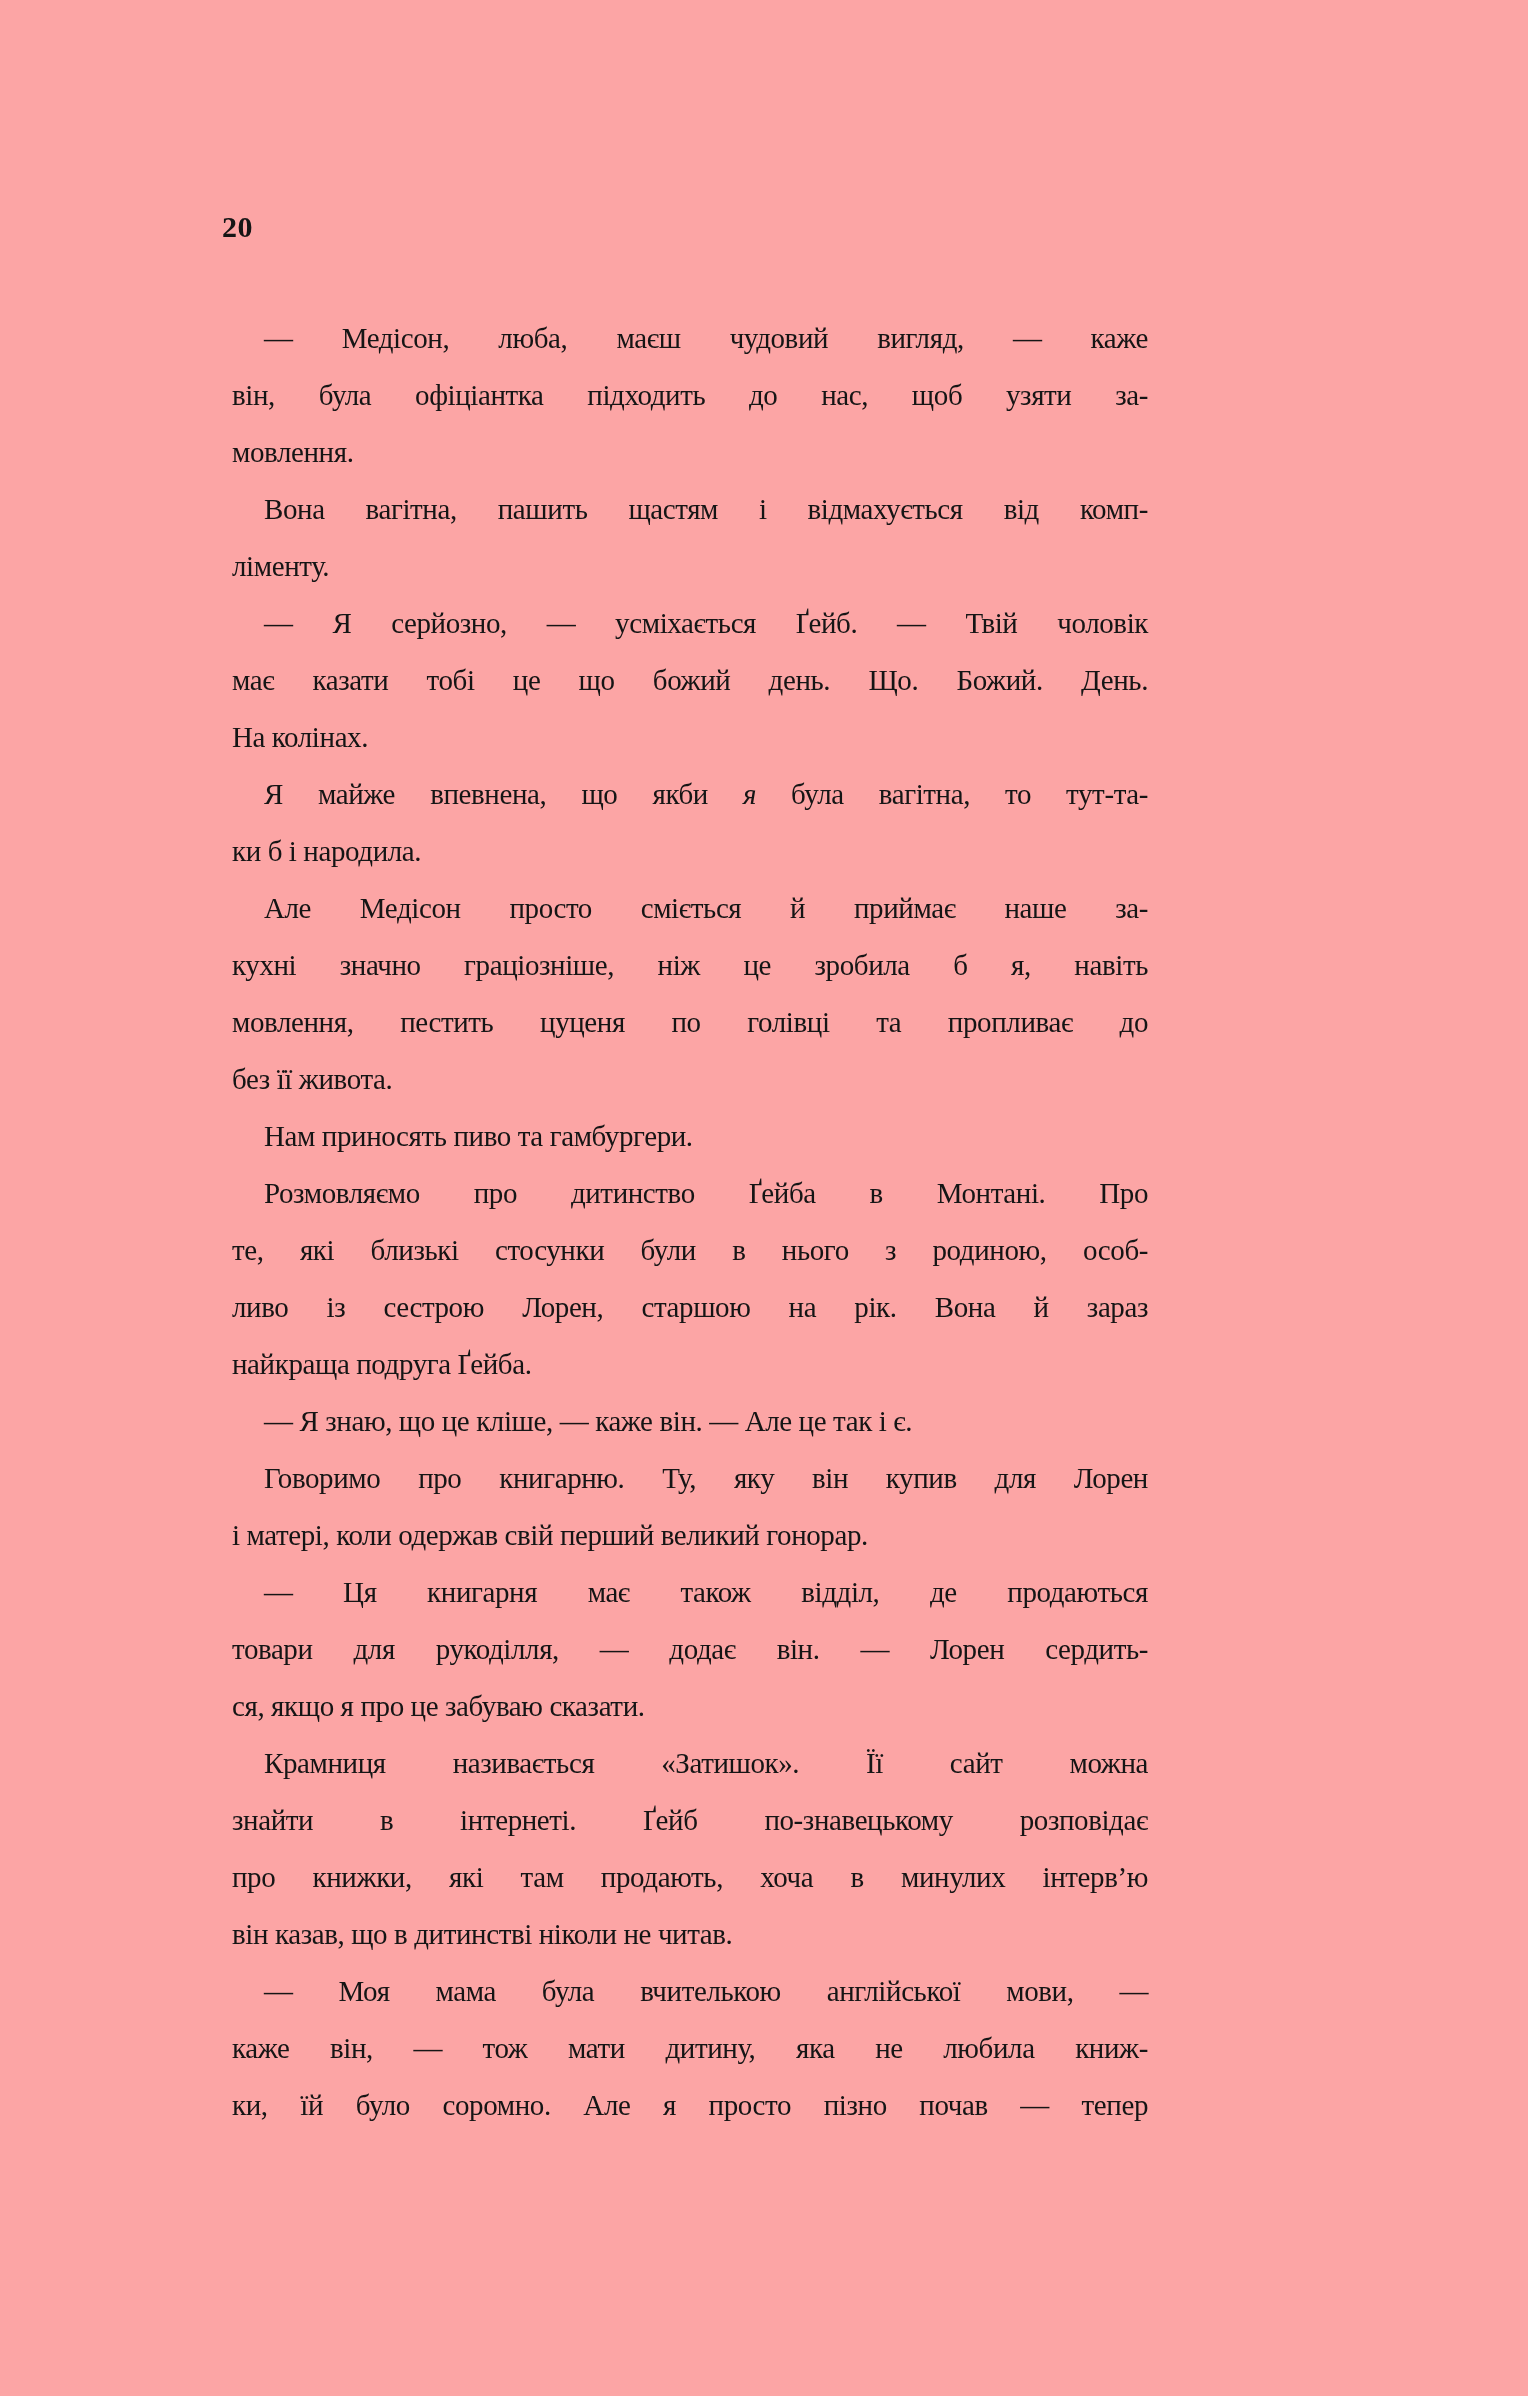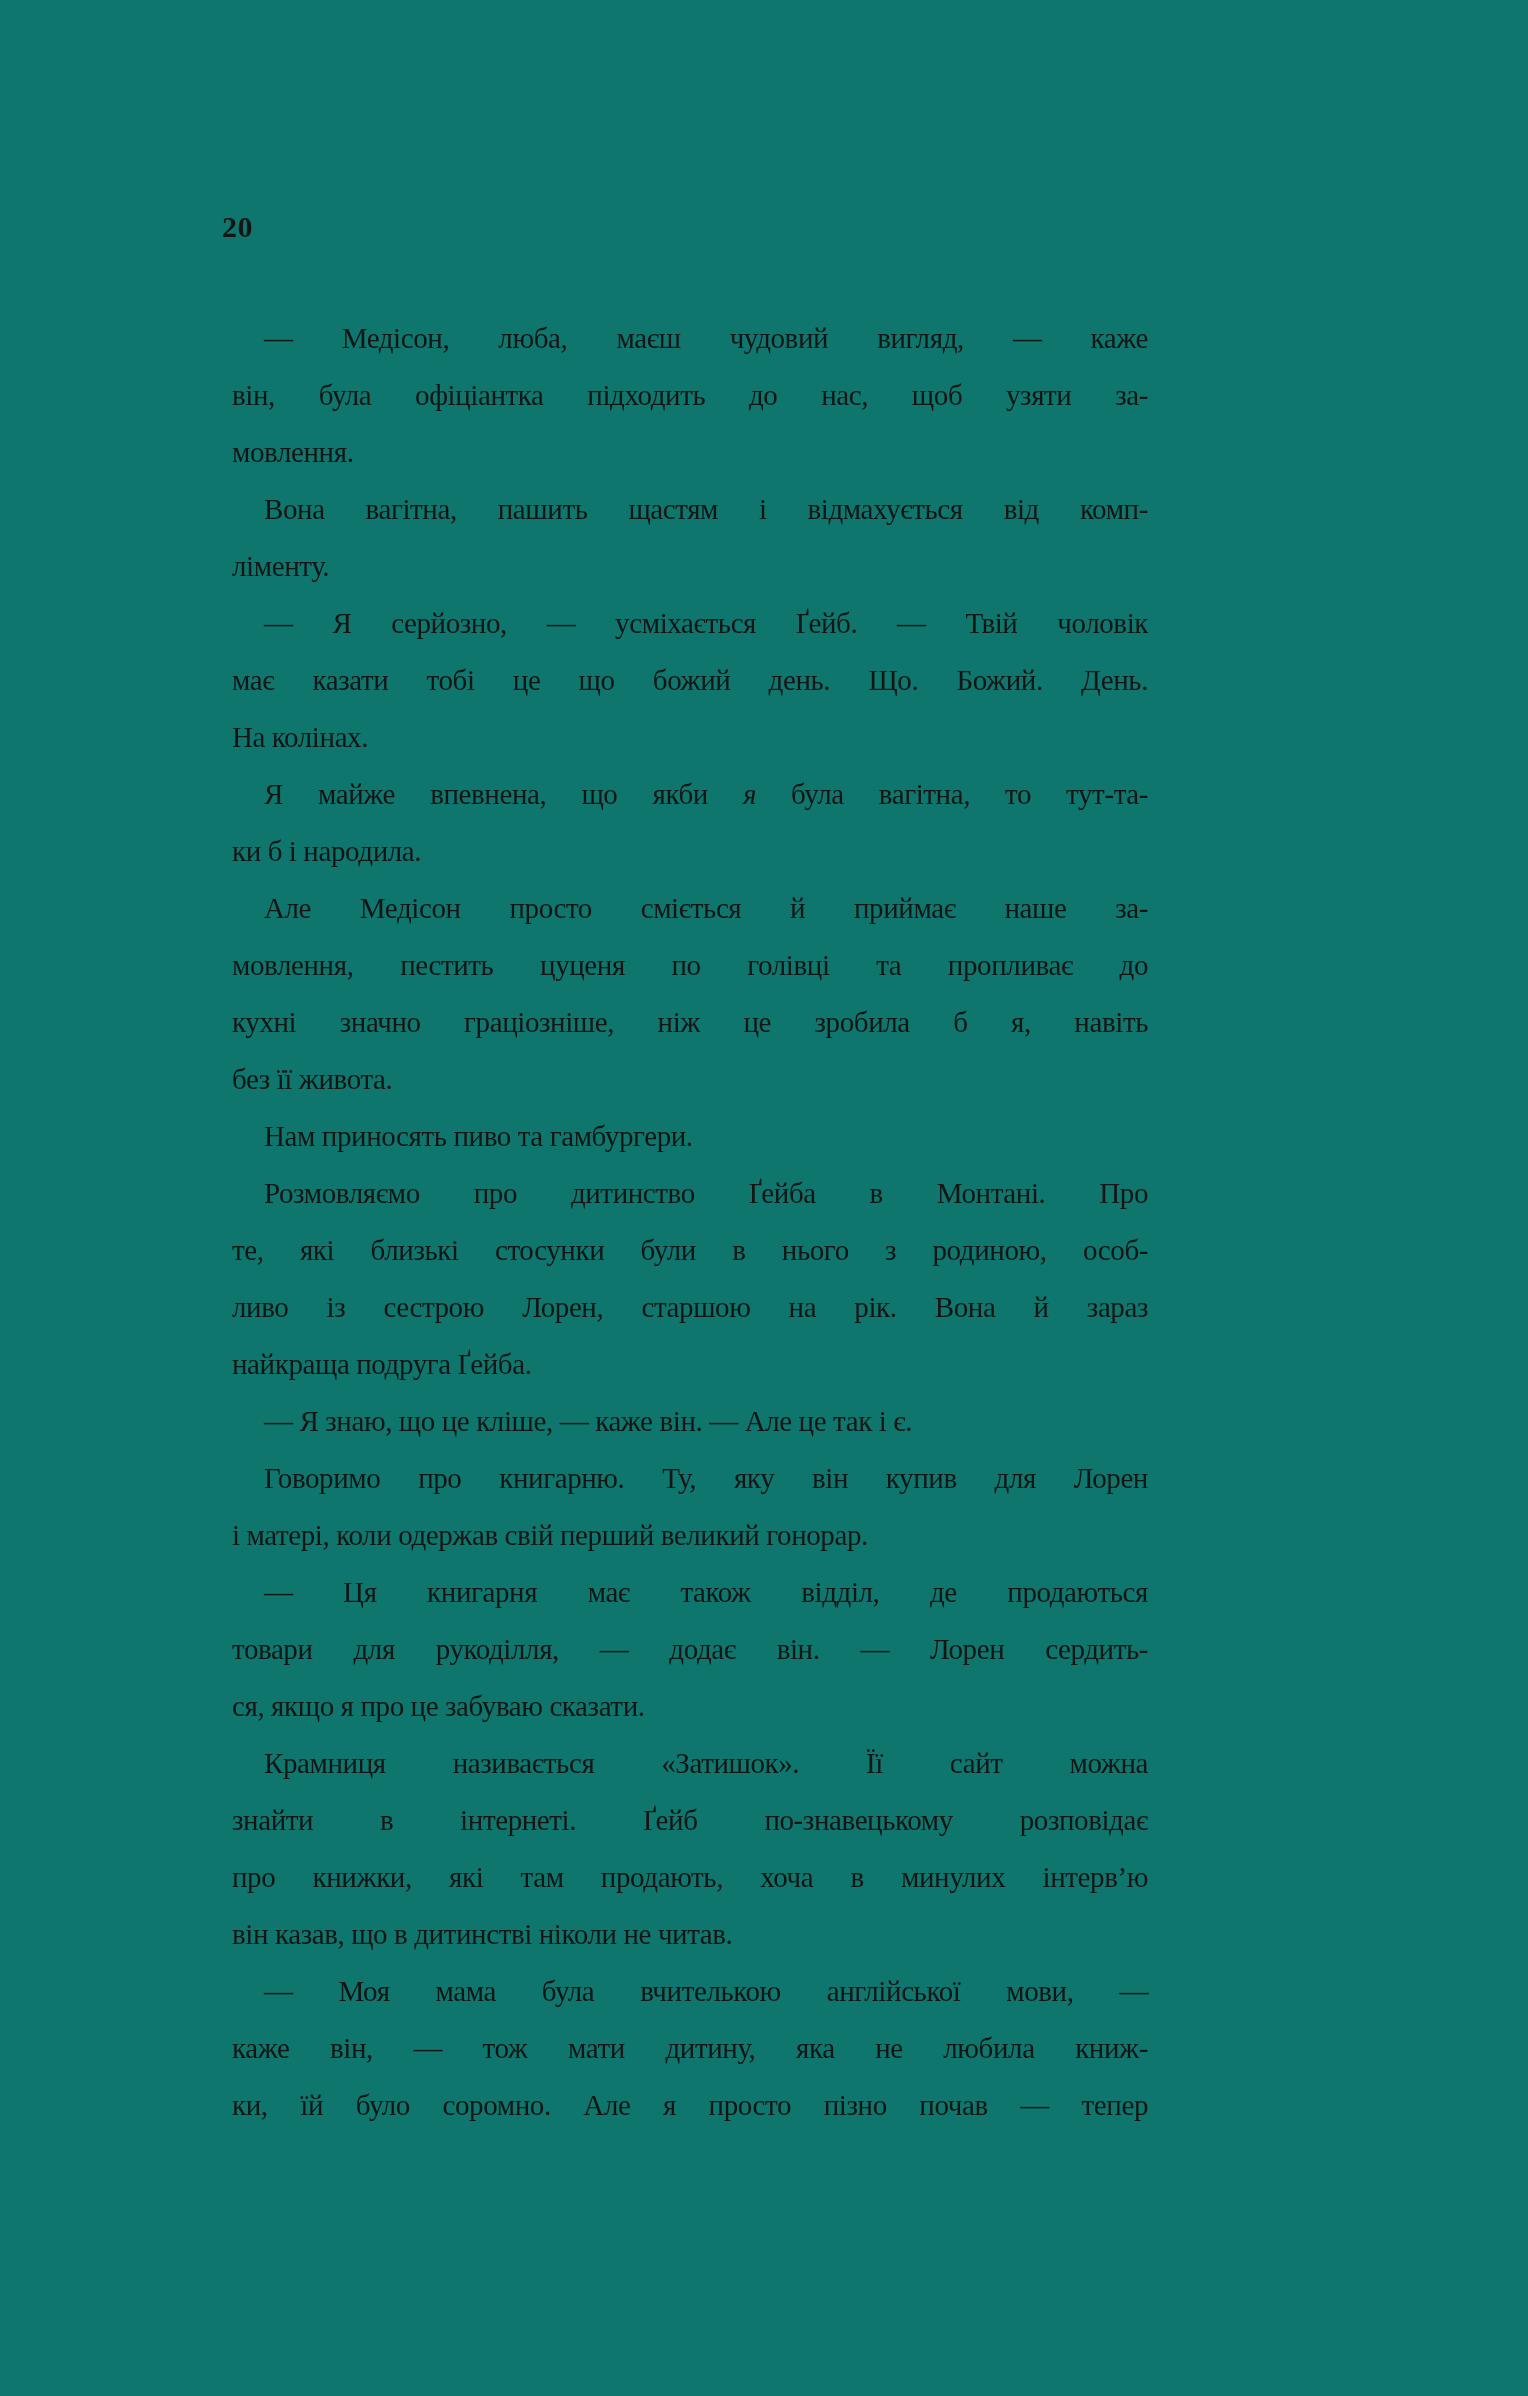--- a/index.html
+++ b/index.html
@@ -4,21 +4,21 @@
 <style>
   html, body {
     margin: 0;
     padding: 0;
     background: #ffffff;
   }
   .page {
     position: relative;
     width: 1528px;
     height: 2396px;
-    background: #0f766e;
+    background: #fca5a5;
     color: #151515;
     font-family: "Liberation Serif", "DejaVu Serif", serif;
     overflow: hidden;
   }
   .page-number {
     position: absolute;
     left: 222px;
     top: 212px;
     font-size: 30px;
     line-height: 1;
@@ -61,22 +61,22 @@
     <div class="line">він, була офіціантка підходить до нас, щоб узяти за-</div>
     <div class="line last">мовлення.</div>
     <div class="line indent">Вона вагітна, пашить щастям і відмахується від комп-</div>
     <div class="line last">ліменту.</div>
     <div class="line indent">— Я серйозно, — усміхається Ґейб. — Твій чоловік</div>
     <div class="line">має казати тобі це що божий день. Що. Божий. День.</div>
     <div class="line last">На колінах.</div>
     <div class="line indent"><span>Я майже впевнена, що якби </span><i>я</i><span> була вагітна, то тут-та-</span></div>
     <div class="line last">ки б і народила.</div>
     <div class="line indent">Але Медісон просто сміється й приймає наше за-</div>
+    <div class="line">кухні значно граціозніше, ніж це зробила б я, навіть</div>
     <div class="line">мовлення, пестить цуценя по голівці та пропливає до</div>
-    <div class="line">кухні значно граціозніше, ніж це зробила б я, навіть</div>
     <div class="line last">без її живота.</div>
     <div class="line indent last">Нам приносять пиво та гамбургери.</div>
     <div class="line indent">Розмовляємо про дитинство Ґейба в Монтані. Про</div>
     <div class="line">те, які близькі стосунки були в нього з родиною, особ-</div>
     <div class="line">ливо із сестрою Лорен, старшою на рік. Вона й зараз</div>
     <div class="line last">найкраща подруга Ґейба.</div>
     <div class="line indent last">— Я знаю, що це кліше, — каже він. — Але це так і є.</div>
     <div class="line indent">Говоримо про книгарню. Ту, яку він купив для Лорен</div>
     <div class="line last">і матері, коли одержав свій перший великий гонорар.</div>
     <div class="line indent">— Ця книгарня має також відділ, де продаються</div>

